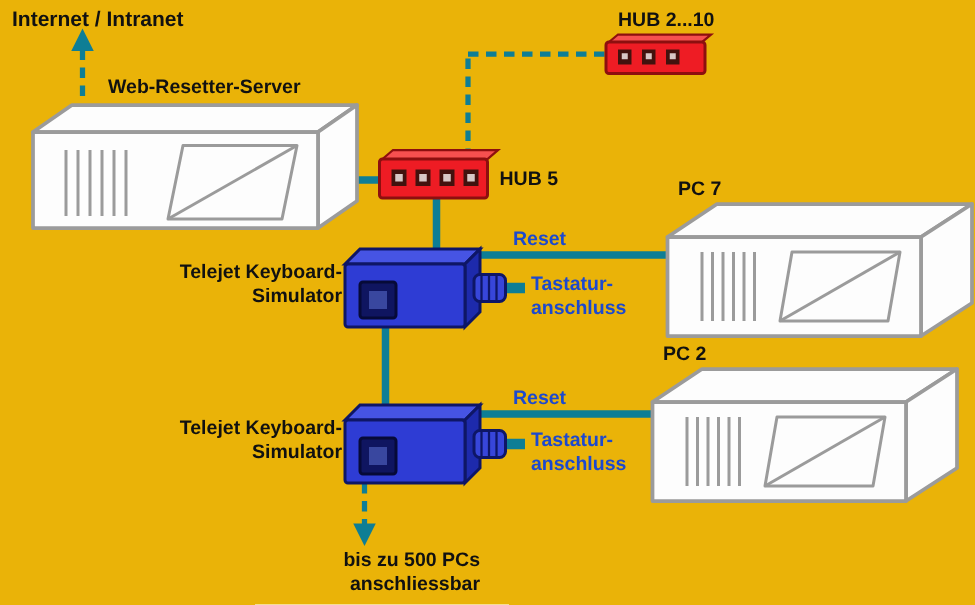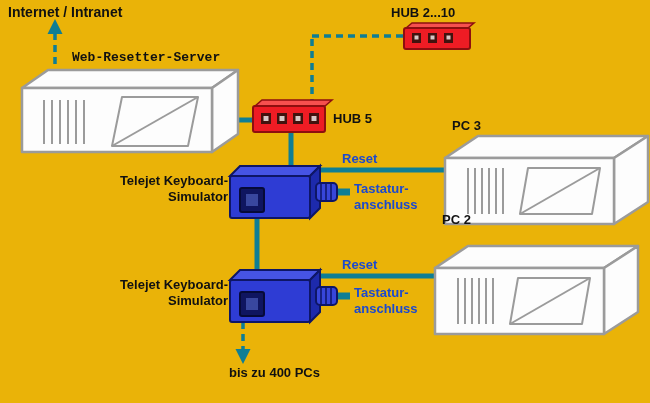--- a/index.html
+++ b/index.html
@@ -175,25 +175,25 @@
       <g>
         <rect class="plug" x="316" y="287" width="21" height="18" rx="4"></rect>
         <line class="ridge" x1="321" y1="288" x2="321" y2="304"></line>
         <line class="ridge" x1="326" y1="288" x2="326" y2="304"></line>
         <line class="ridge" x1="331" y1="288" x2="331" y2="304"></line>
       </g>
     </g>
   </svg>
 
   <div class="lbl big" style="left:8px; top:4px;">Internet / Intranet</div>
-  <div class="lbl" style="left:72px; top:50px;font-family:Liberation Mono, monospace;">Web-Resetter-Server</div>
-  <div class="lbl" style="left:391px; top:5px;">HUB 2...10</div>
+  <div class="lbl" style="left:72px; top:50px;">Web-Resetter-Server</div>
+  <div class="lbl" style="left:412px; top:5px;">HUB 2...10</div>
   <div class="lbl" style="left:333px; top:111px;">HUB 5</div>
-  <div class="lbl" style="left:452px; top:118px;">PC 3</div>
-  <div class="lbl" style="left:442px; top:212px;">PC 2</div>
+  <div class="lbl" style="left:452px; top:118px;">PC 7</div>
+  <div class="lbl" style="left:442px; top:228px;">PC 2</div>
 
   <div class="lbl center" style="left:100px; top:173px; width:128px;">
     <span>Telejet Keyboard-</span><br>
     <span>Simulator</span>
   </div>
   <div class="lbl center" style="left:100px; top:277px; width:128px;">
     <span>Telejet Keyboard-</span><br>
     <span>Simulator</span>
   </div>
 
@@ -203,16 +203,17 @@
     <span>anschluss</span>
   </div>
 
   <div class="lbl blue" style="left:342px; top:257px;">Reset</div>
   <div class="lbl blue" style="left:354px; top:285px;">
     <span>Tastatur-</span><br>
     <span>anschluss</span>
   </div>
 
   <div class="lbl center" style="left:170px; top:365px; width:150px;">
-    <span>bis zu 400 PCs</span><br>
+    <span>bis zu 500 PCs</span><br>
+    <span>anschliessbar</span>
   </div>
 
 </div>
 
 </body></html>

